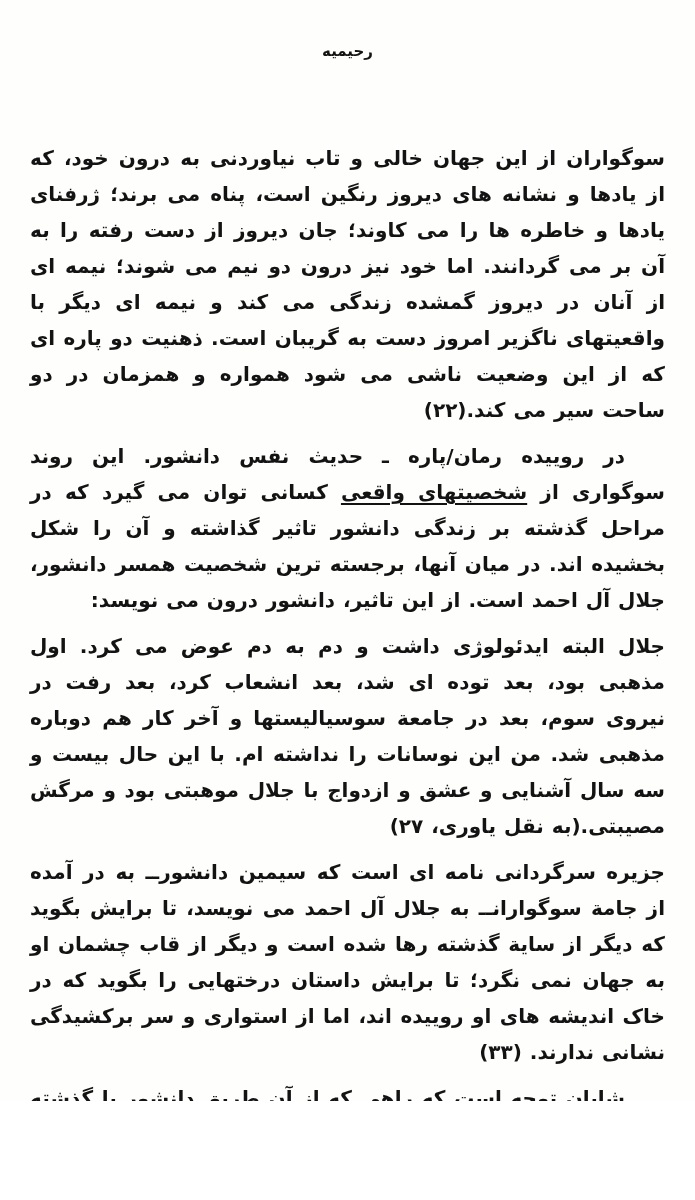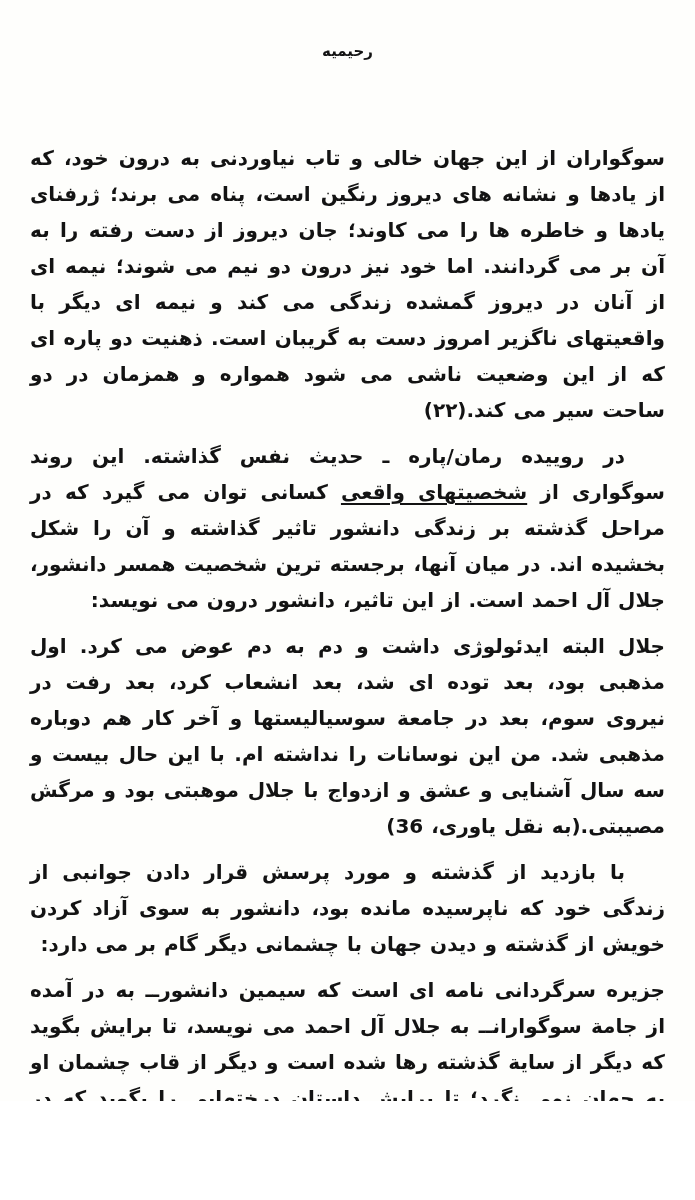--- a/index.html
+++ b/index.html
@@ -51,25 +51,24 @@
 <body>
 
 <div class="page">
 
   <div class="running-head">رحیمیه</div>
 
   <div class="text-block">
 
     <p class="first">سوگواران از این جهان خالی و تاب نیاوردنی به درون خود، که از یادها و نشانه های دیروز رنگین است، پناه می برند؛ ژرفنای یادها و خاطره ها را می کاوند؛ جان دیروز از دست رفته را به آن بر می گردانند. اما خود نیز درون دو نیم می شوند؛ نیمه ای از آنان در دیروز گمشده زندگی می کند و نیمه ای دیگر با واقعیتهای ناگزیر امروز دست به گریبان است. ذهنیت دو پاره ای که از این وضعیت ناشی می شود همواره و همزمان در دو ساحت سیر می کند.(۲۲)</p>
 
-    <p class="indent"><span>در روییده رمان/پاره ـ </span><b>حدیث نفس گذاشته</b><span>. این روند سوگواری از </span><u>شخصیتهای واقعی</u><span> کسانی توان می گیرد که در مراحل گذشته بر زندگی دانشور تاثیر گذاشته و آن را شکل بخشیده اند. در میان آنها، برجسته ترین شخصیت همسر دانشور، جلال آل احمد است. از این تاثیر، دانشور درون می نویسد:</span></p>
+    <p class="indent"><span>در روییده رمان/پاره ـ </span><b>حدیث نفس دانشور</b><span>. این روند سوگواری از </span><u>شخصیتهای واقعی</u><span> کسانی توان می گیرد که در مراحل گذشته بر زندگی دانشور تاثیر گذاشته و آن را شکل بخشیده اند. در میان آنها، برجسته ترین شخصیت همسر دانشور، جلال آل احمد است. از این تاثیر، دانشور درون می نویسد:</span></p>
 
-    <p>جلال البته ایدئولوژی داشت و دم به دم عوض می کرد. اول مذهبی بود، بعد توده ای شد، بعد انشعاب کرد، بعد رفت در نیروی سوم، بعد در جامعة سوسیالیستها و آخر کار هم دوباره مذهبی شد. من این نوسانات را نداشته ام. با این حال بیست و سه سال آشنایی و عشق و ازدواج با جلال موهبتی بود و مرگش مصیبتی.(به نقل یاوری، 36)</p>
+    <p>جلال البته ایدئولوژی داشت و دم به دم عوض می کرد. اول مذهبی بود، بعد توده ای شد، بعد انشعاب کرد، بعد رفت در نیروی سوم، بعد در جامعة سوسیالیستها و آخر کار هم دوباره مذهبی شد. من این نوسانات را نداشته ام. با این حال بیست و سه سال آشنایی و عشق و ازدواج با جلال موهبتی بود و مرگش مصیبتی.(به نقل یاوری، ۲۷)</p>
 
-    <p class="indent">با بازدید از گذشته و مورد پرسش قرار دادن جوانبی از زندگی خود که ناپرسیده مانده بود، دانشور به سوی آزاد کردن خویش از گذشته و دیدن جهان با چشمانی دیگر گام بر می دارد:</p>
 
     <p>جزیره سرگردانی نامه ای است که سیمین دانشورــ به در آمده از جامة سوگوارانــ به جلال آل احمد می نویسد، تا برایش بگوید که دیگر از سایة گذشته رها شده است و دیگر از قاب چشمان او به جهان نمی نگرد؛ تا برایش داستان درختهایی را بگوید که در خاک اندیشه های او روییده اند، اما از استواری و سر برکشیدگی نشانی ندارند. (۳۳)</p>
 
     <p class="indent">شایان توجه است که راهی که از آن طریق دانشور با گذشته اش کنار می</p>
 
   </div>
 
 </div>
 
 </body></html>

